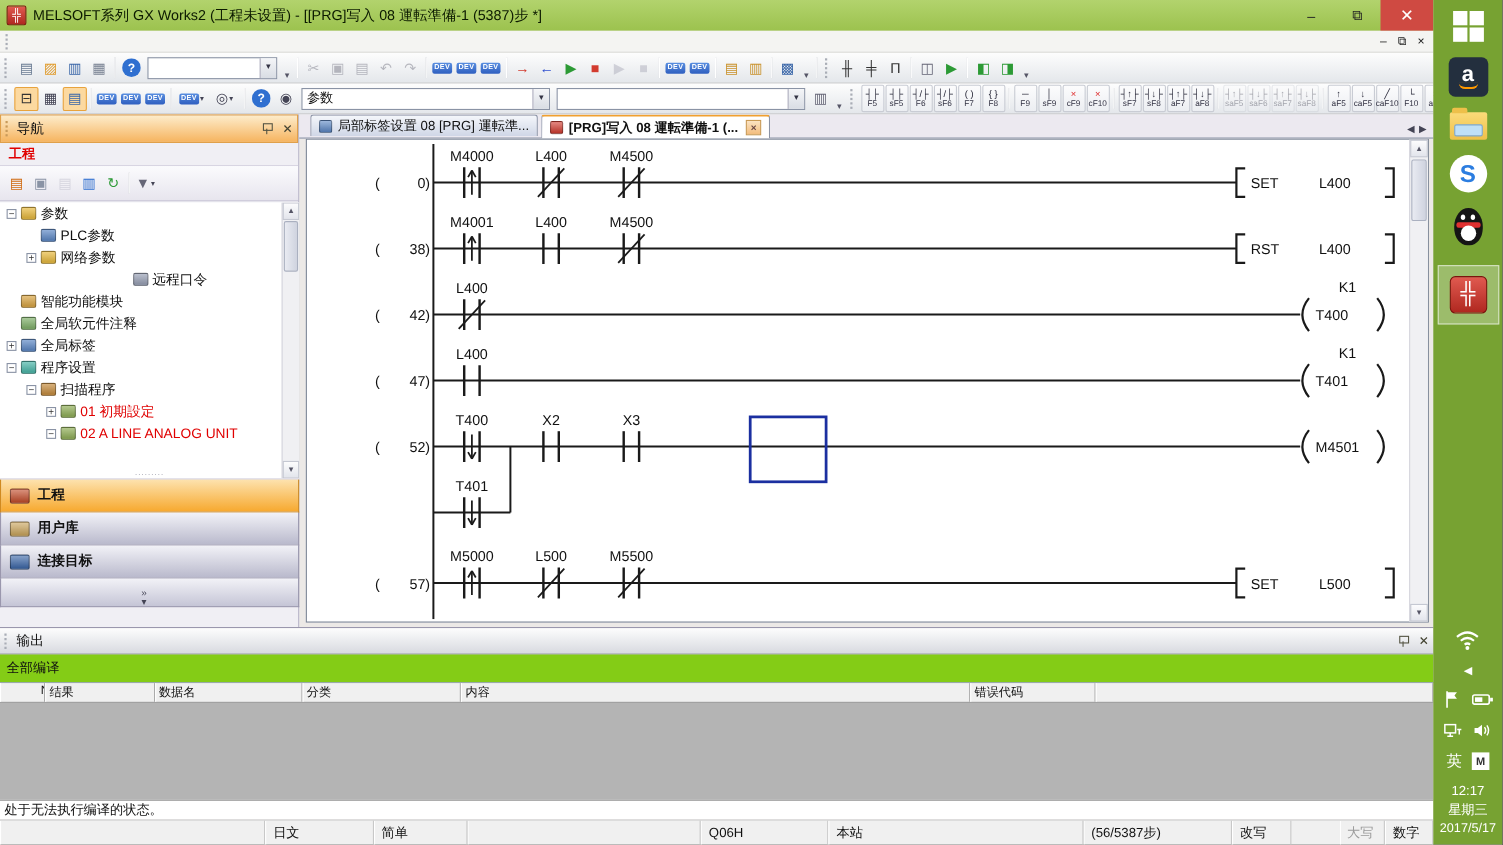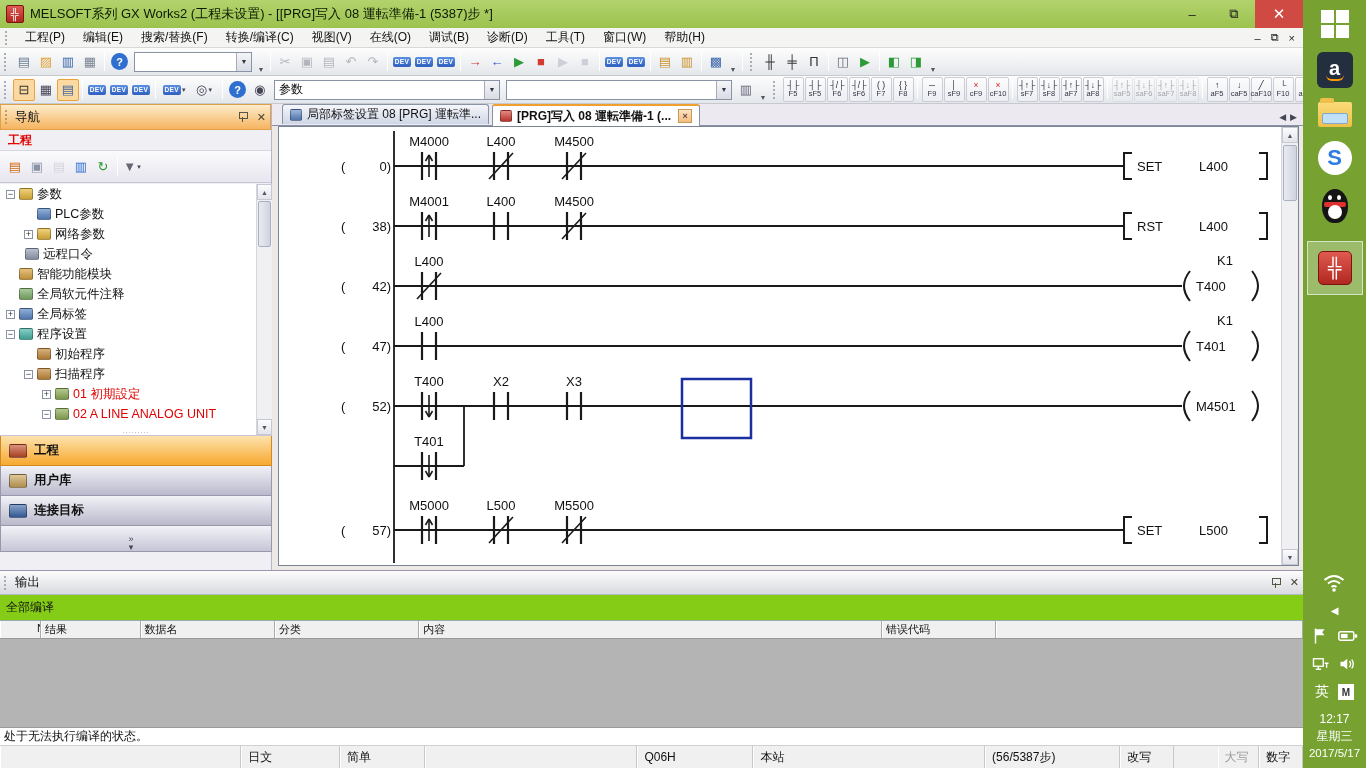--- a/index.html
+++ b/index.html
@@ -121,33 +121,20 @@
   <div class="titlebar">
     <div class="appicon">╬</div>
     <div class="title-text">MELSOFT系列 GX Works2 (工程未设置) - [[PRG]写入 08 運転準備-1 (5387)步 *]</div>
     <div class="capbtn">–</div>
     <div class="capbtn">⧉</div>
     <div class="capbtn close">✕</div>
   </div>
 
   <div class="menubar">
     <div class="grip"></div>
-    <div style="display:flex">
-        <span class="menu-item">工程(P)</span>
-        <span class="menu-item">编辑(E)</span>
-        <span class="menu-item">搜索/替换(F)</span>
-        <span class="menu-item">转换/编译(C)</span>
-        <span class="menu-item">视图(V)</span>
-        <span class="menu-item">在线(O)</span>
-        <span class="menu-item">调试(B)</span>
-        <span class="menu-item">诊断(D)</span>
-        <span class="menu-item">工具(T)</span>
-        <span class="menu-item">窗口(W)</span>
-        <span class="menu-item">帮助(H)</span>
-      </div>
     <div class="mdi-btns">
         <span>–</span>
         <span>⧉</span>
         <span>×</span>
       </div>
   </div>
 
   <div class="toolbar tb1">
       <div class="tgrip"></div>
       <div class="tbtn" style="color: rgb(107, 124, 148);">▤</div>
@@ -374,21 +361,21 @@
           <div class="treerow" style="padding-left: 24px;">
             <span class="exp none"></span>
             <span class="ticon" style="background: linear-gradient(rgba(255, 255, 255, 0.333), rgba(0, 0, 0, 0.133)), rgb(91, 135, 197);"></span>
             <span>PLC参数</span>
           </div>
           <div class="treerow" style="padding-left: 24px;">
             <span class="exp">+</span>
             <span class="ticon" style="background: linear-gradient(rgba(255, 255, 255, 0.333), rgba(0, 0, 0, 0.133)), rgb(232, 185, 60);"></span>
             <span>网络参数</span>
           </div>
-          <div class="treerow" style="padding-left: 12px;">
+          <div class="treerow" style="padding-left: 24px; justify-content: center;">
             <span class="exp none"></span>
             <span class="ticon" style="background: linear-gradient(rgba(255, 255, 255, 0.333), rgba(0, 0, 0, 0.133)), rgb(152, 160, 181);"></span>
             <span>远程口令</span>
           </div>
           <div class="treerow" style="padding-left: 6px;">
             <span class="exp none"></span>
             <span class="ticon" style="background: linear-gradient(rgba(255, 255, 255, 0.333), rgba(0, 0, 0, 0.133)), rgb(217, 164, 65);"></span>
             <span>智能功能模块</span>
           </div>
           <div class="treerow" style="padding-left: 6px;">
@@ -398,25 +385,20 @@
           </div>
           <div class="treerow" style="padding-left: 6px;">
             <span class="exp">+</span>
             <span class="ticon" style="background: linear-gradient(rgba(255, 255, 255, 0.333), rgba(0, 0, 0, 0.133)), rgb(91, 135, 197);"></span>
             <span>全局标签</span>
           </div>
           <div class="treerow" style="padding-left: 6px;">
             <span class="exp">−</span>
             <span class="ticon" style="background: linear-gradient(rgba(255, 255, 255, 0.333), rgba(0, 0, 0, 0.133)), rgb(73, 182, 168);"></span>
             <span>程序设置</span>
-          </div>
-          <div class="treerow" style="padding-left: 24px;">
-            <span class="exp none"></span>
-            <span class="ticon" style="background: linear-gradient(rgba(255, 255, 255, 0.333), rgba(0, 0, 0, 0.133)), rgb(197, 139, 60);"></span>
-            <span>初始程序</span>
           </div>
           <div class="treerow" style="padding-left: 24px;">
             <span class="exp">−</span>
             <span class="ticon" style="background: linear-gradient(rgba(255, 255, 255, 0.333), rgba(0, 0, 0, 0.133)), rgb(197, 139, 60);"></span>
             <span>扫描程序</span>
           </div>
           <div class="treerow" style="padding-left: 42px;">
             <span class="exp">+</span>
             <span class="ticon" style="background: linear-gradient(rgba(255, 255, 255, 0.333), rgba(0, 0, 0, 0.133)), rgb(143, 174, 86);"></span>
             <span style="color: rgb(224, 0, 0);">01 初期設定</span>

